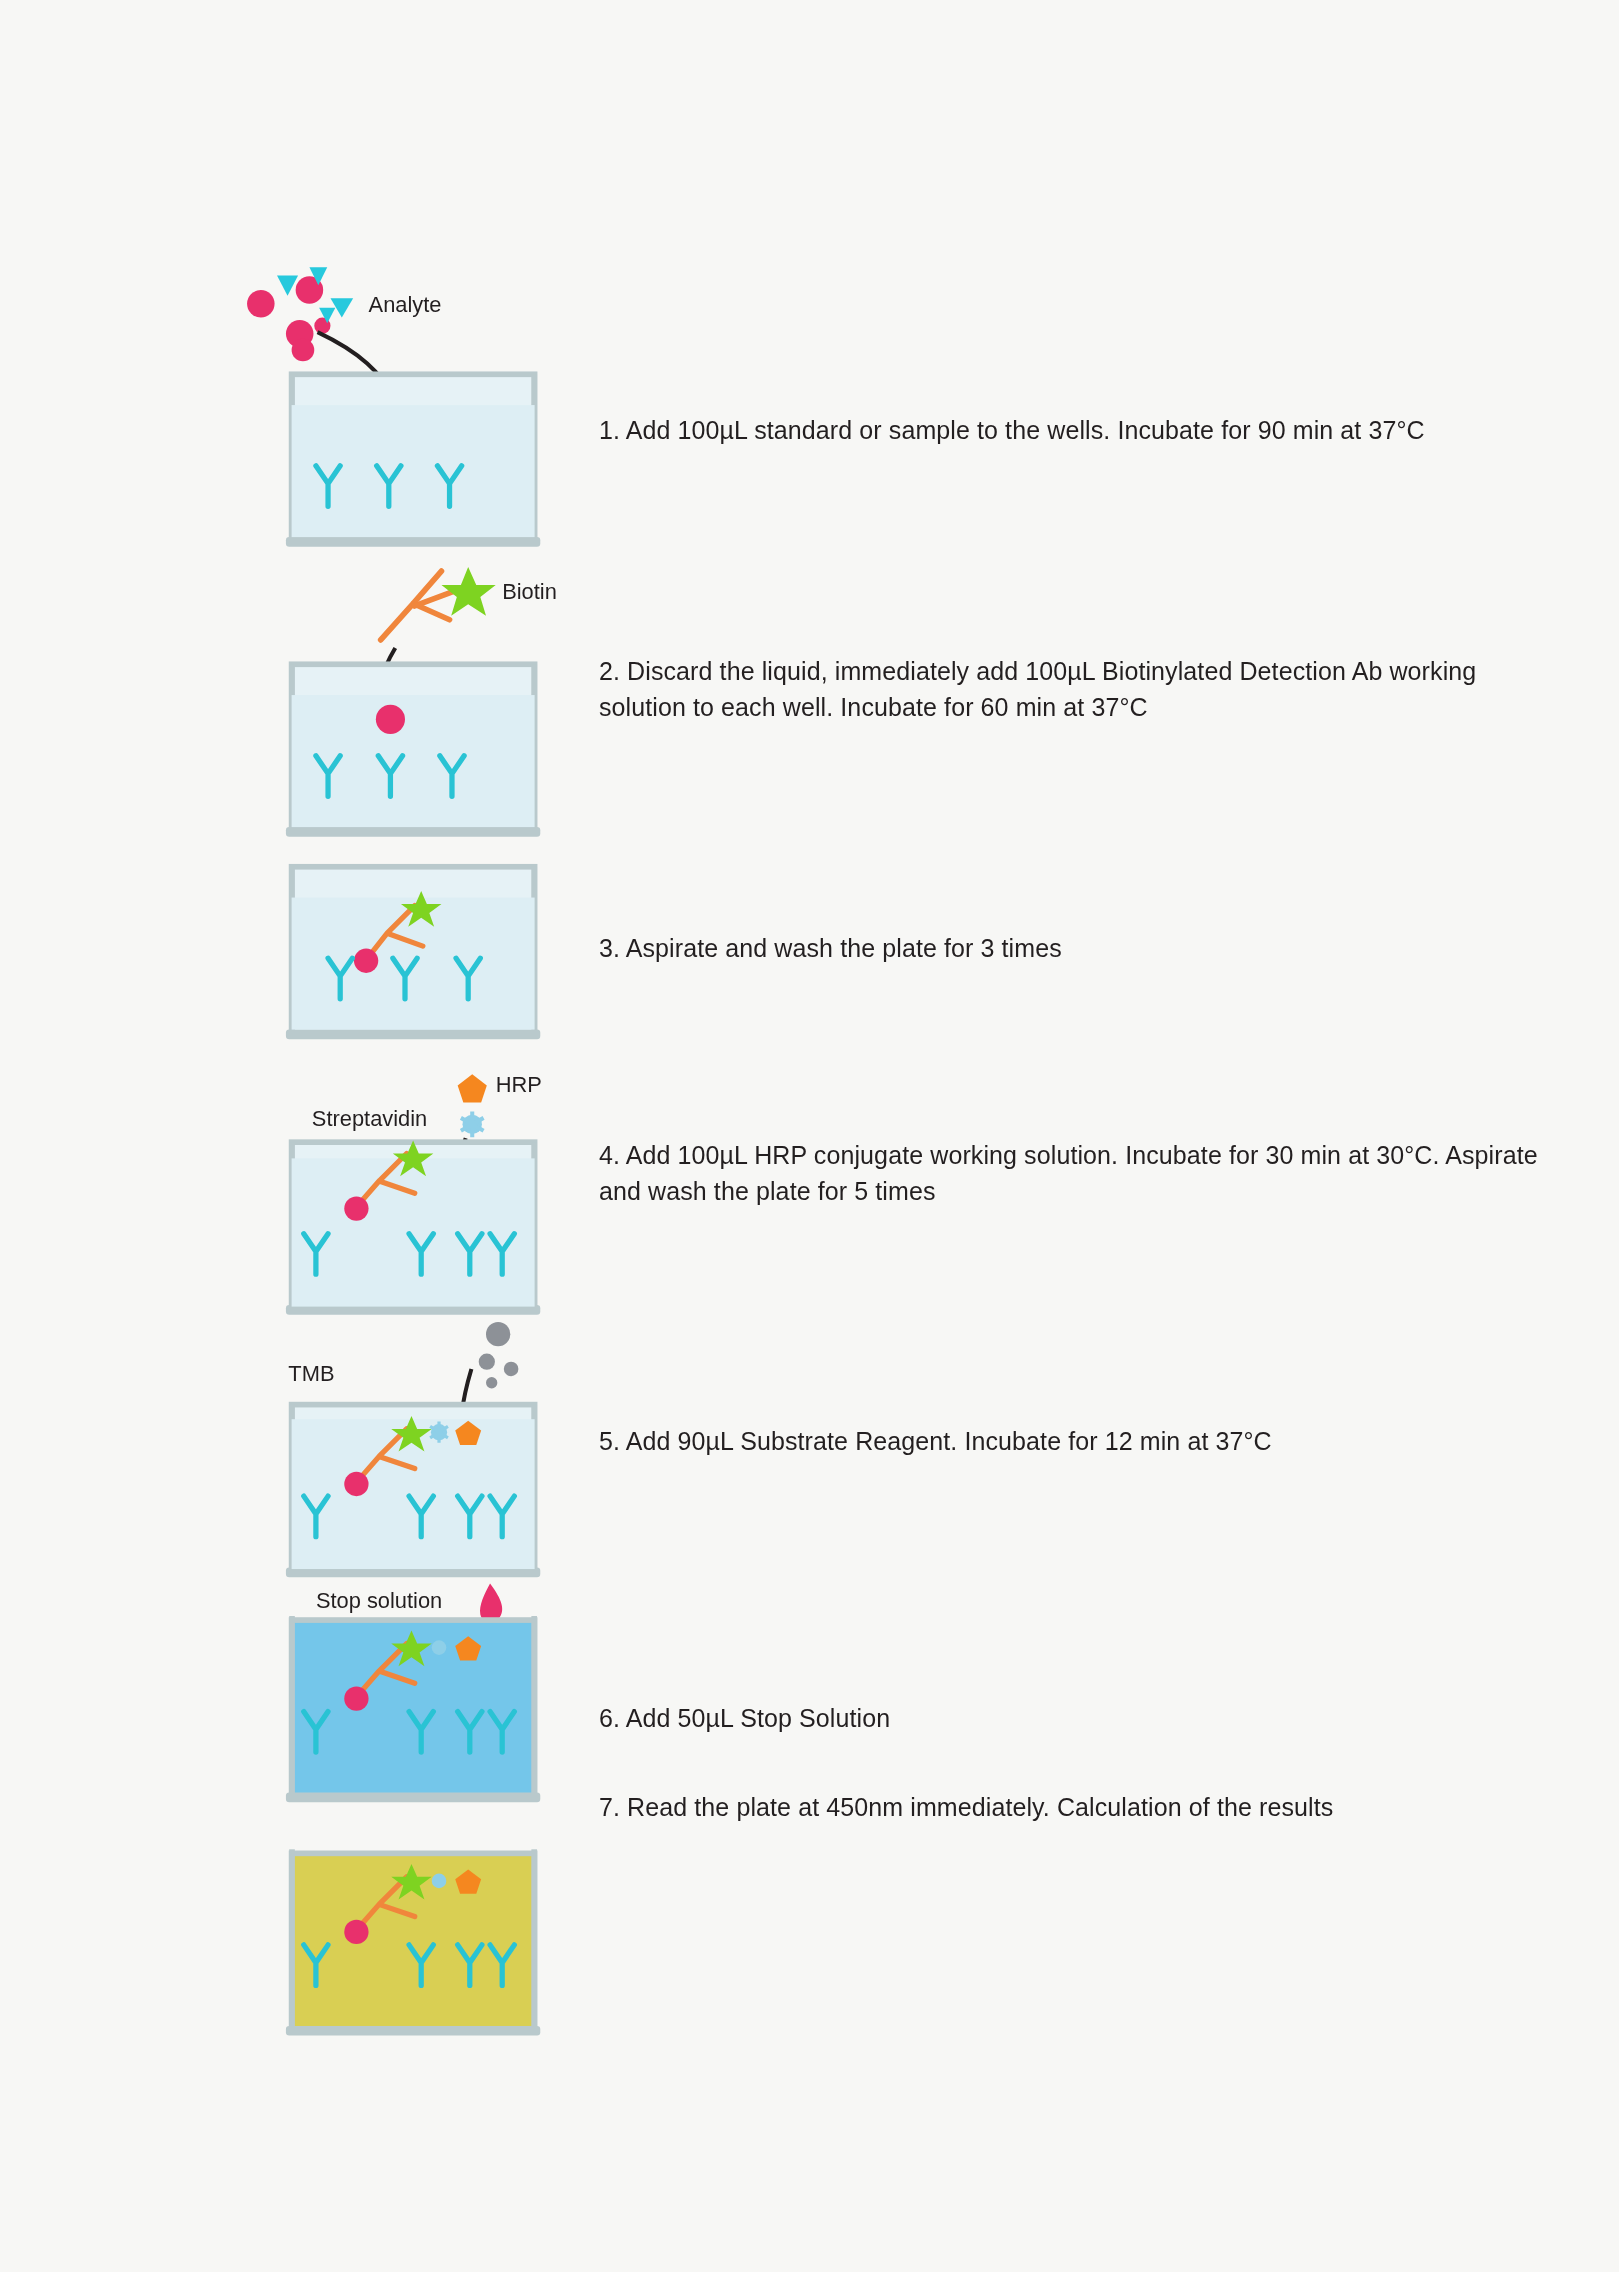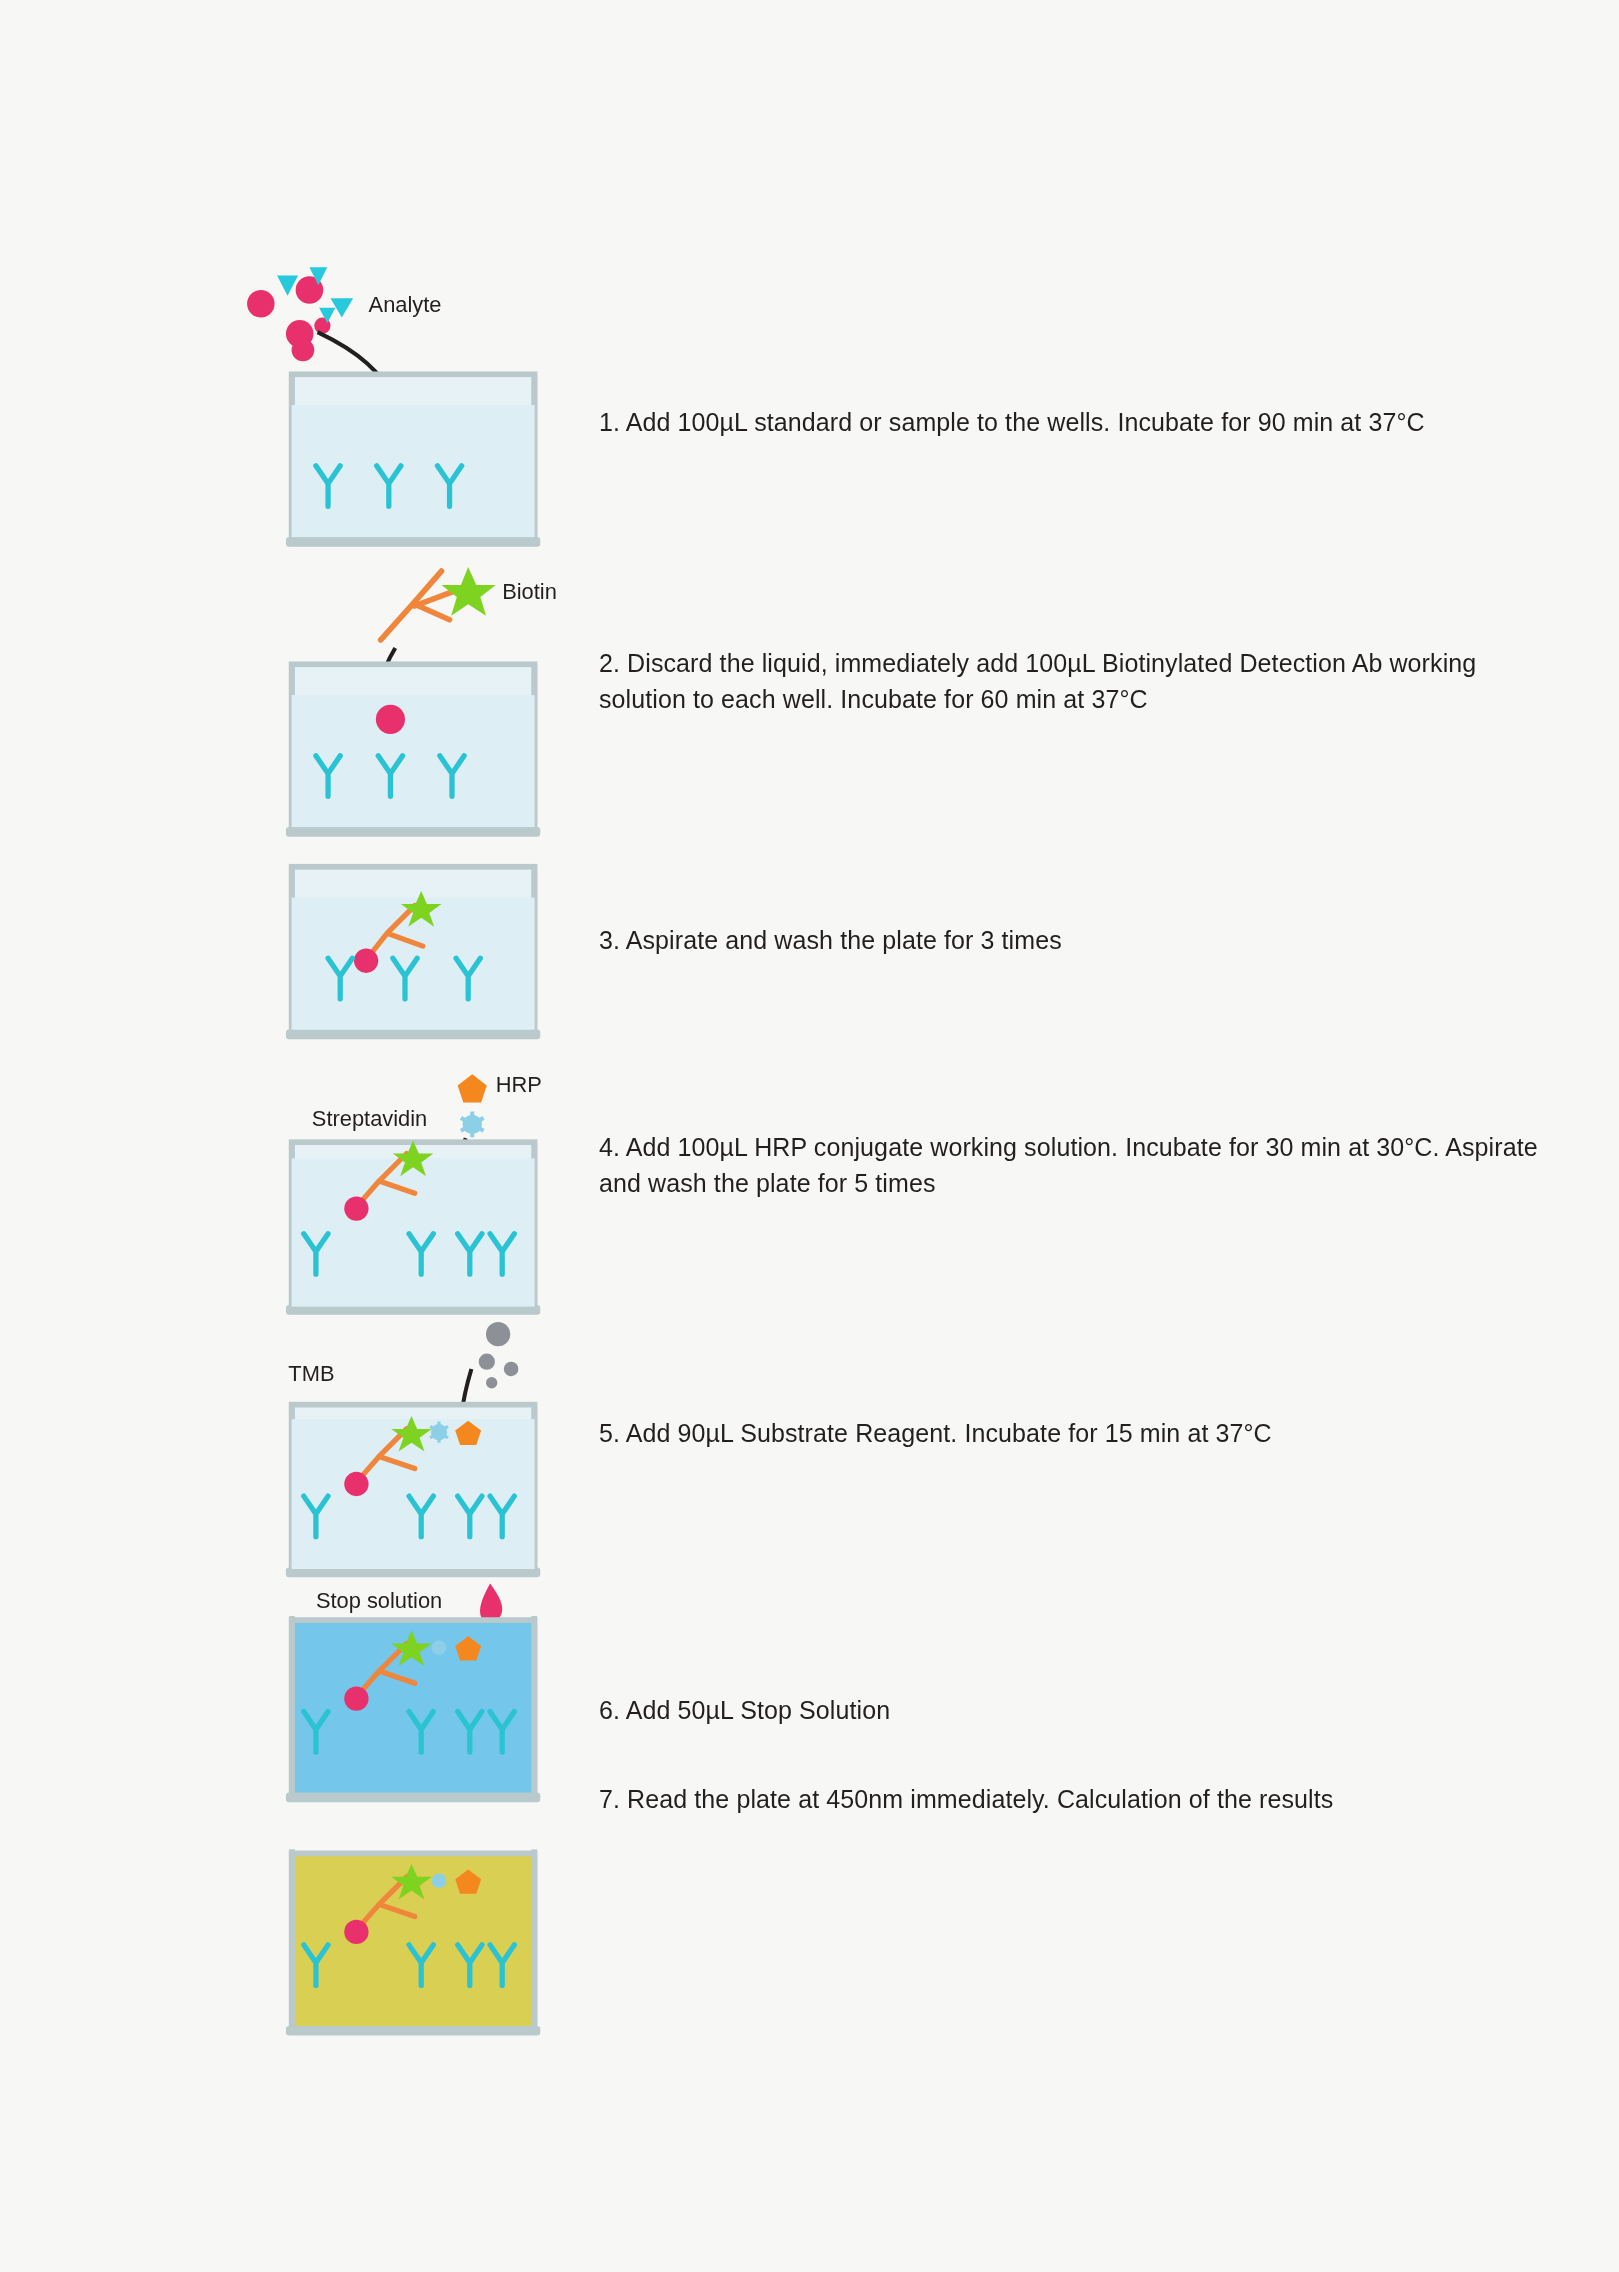--- a/index.html
+++ b/index.html
@@ -33,20 +33,21 @@
     width: 259px;
     flex: 0 0 259px;
   }
   .text-col {
     flex: 1 1 auto;
     padding-left: 65px;
     font-size: 25px;
     line-height: 1.42;
     color: #231f20;
     letter-spacing: 0.1px;
+    margin-top: 8px;
   }
 </style>
 </head>
 <body>
 
 <svg id="diagram" viewBox="0 0 2000 2806" xmlns="http://www.w3.org/2000/svg">
   <defs>
     <marker id="arrowhead" markerWidth="7" markerHeight="7" refX="5.5" refY="3" orient="auto">
       <path d="M0,0 L6,3 L0,6 z" fill="#231f20"></path>
     </marker>
@@ -288,21 +289,21 @@
 <div class="step-row" style="top:923px;justify-content:flex-end;">
   <div class="well-col"></div>
   <div class="text-col">3. Aspirate and wash the plate for 3 times</div>
 </div>
 <div class="step-row" style="top:1130px;">
   <div class="well-col"></div>
   <div class="text-col">4. Add 100µL HRP conjugate working solution. Incubate for 30 min at 30°C. Aspirate and wash the plate for 5 times</div>
 </div>
 <div class="step-row" style="top:1416px;">
   <div class="well-col"></div>
-  <div class="text-col">5. Add 90µL Substrate Reagent. Incubate for 15 min at 37°C</div>
+  <div class="text-col">5. Add 90µL Substrate Reagent. Incubate for 12 min at 37°C</div>
 </div>
 <div class="step-row" style="top:1693px;">
   <div class="well-col"></div>
   <div class="text-col">6. Add 50µL Stop Solution</div>
 </div>
 <div class="step-row" style="top:1782px;">
   <div class="well-col"></div>
   <div class="text-col">7. Read the plate at 450nm immediately. Calculation of the results</div>
 </div>
 

